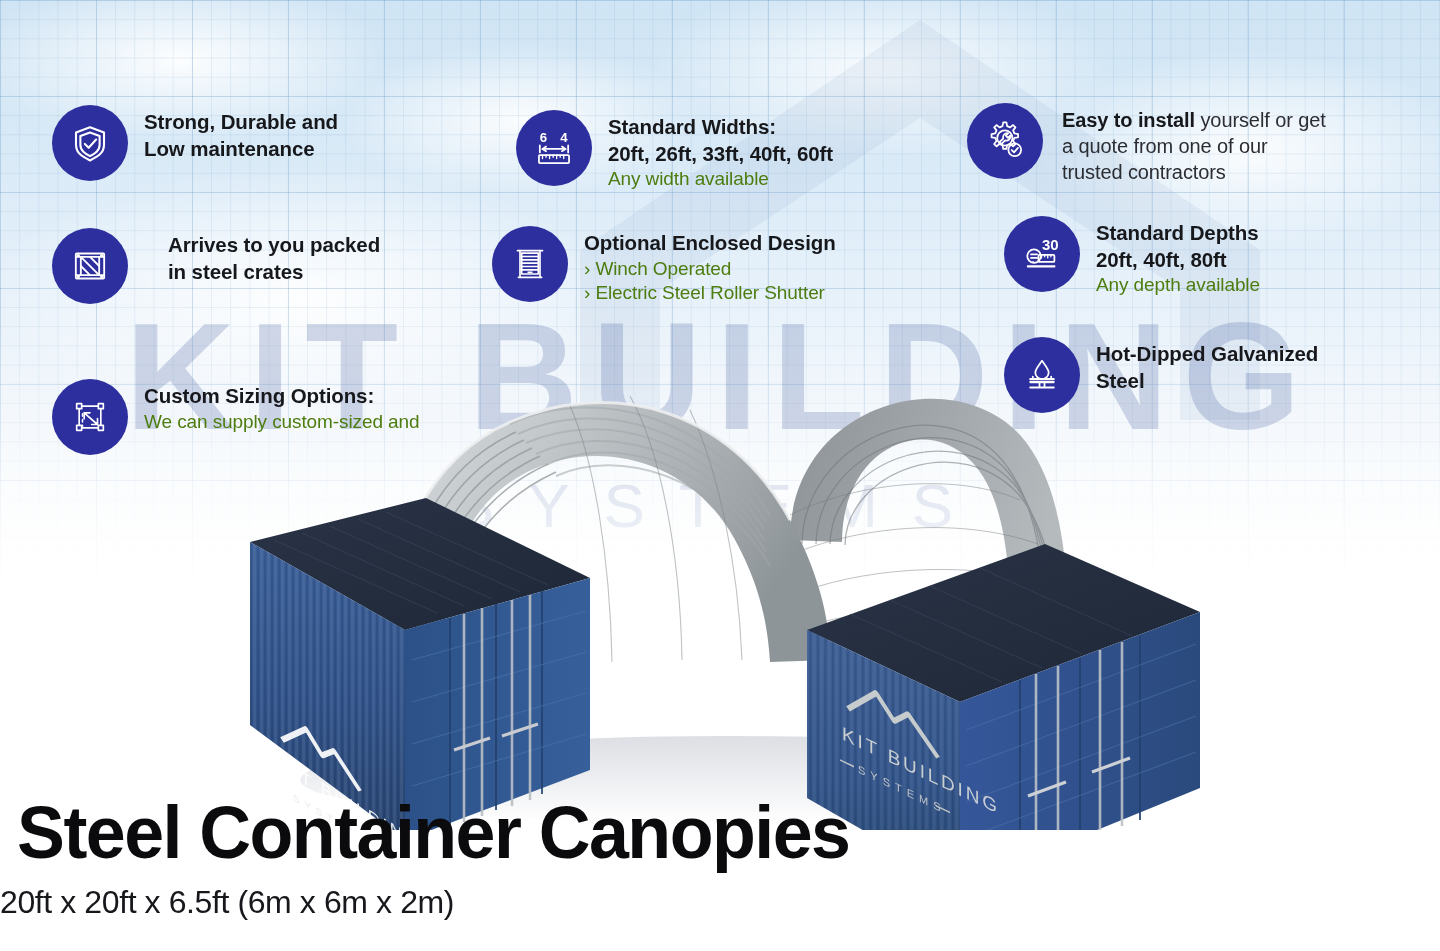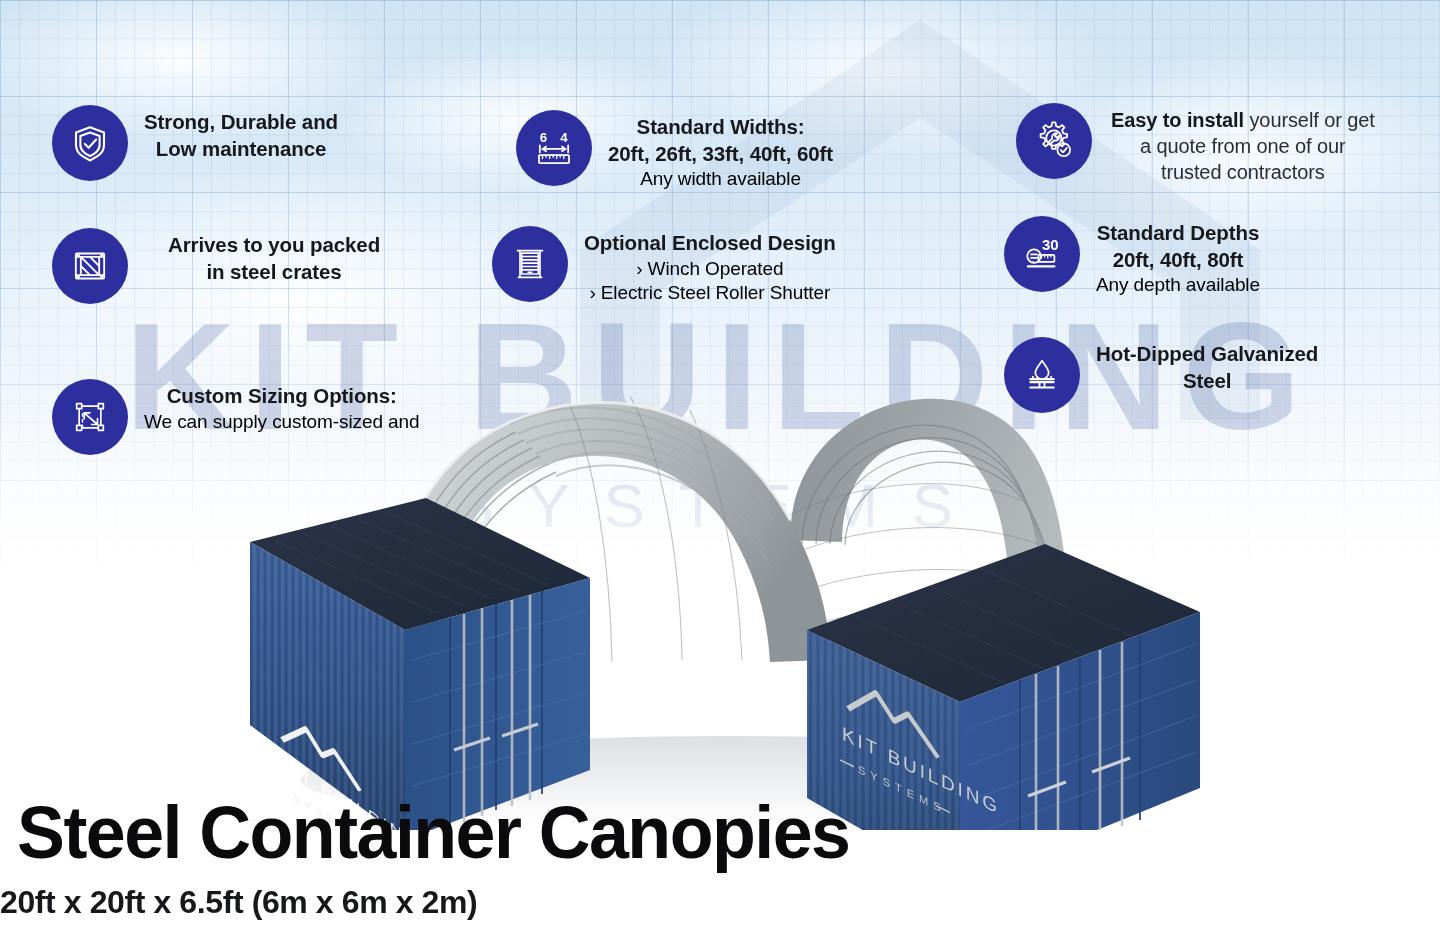--- a/index.html
+++ b/index.html
@@ -74,50 +74,50 @@
     align-items:flex-start;
     gap:16px;
   }
   .f-icon {
     flex:0 0 auto;
     width:76px; height:76px; border-radius:50%;
     background:#2e2f9e;
     display:flex; align-items:center; justify-content:center;
   }
   .f-icon svg { display:block; }
-  .f-text { padding-top:4px;text-align:center; }
+  .f-text { padding-top:4px; }
   .f-line { line-height:1.30; white-space:nowrap; }
   .f-bold { font-weight:700; font-size:20.5px; color:#17181c; letter-spacing:-.1px; }
   .f-reg  { font-weight:400; font-size:20px; color:#2b2d33; letter-spacing:-.1px; }
   .f-reg .inline-bold { font-weight:700; color:#17181c; }
-  .f-sub { font-weight:400; font-size:19px; color:#000000; letter-spacing:-.1px; }
+  .f-sub { font-weight:400; font-size:19px; color:#4d7c0f; letter-spacing:-.1px; }
 
   
   #feat-strong    { left:52px;  top:105px; }
   #feat-crates    { left:52px;  top:228px;gap:40px; }
   #feat-custom    { left:52px;  top:338px;margin-top:41px; }
   #feat-widths    { left:516px; top:110px; }
   #feat-enclosed  { left:492px; top:226px; }
-  #feat-install   { left:1016px; top:103px;gap:19px; }
+  #feat-install   { left:967px; top:103px;gap:19px; }
   #feat-depths    { left:1004px; top:216px; }
   #feat-galv      { left:1004px; top:337px; }
 
   
   #title-block {
     position:absolute; left:0; top:795px; width:1140px; 
   }
   #page-title {
     font-family:"Liberation Sans", sans-serif;
     font-size:74px; font-weight:700; letter-spacing:-1.6px;
     color:#0b0b0d; line-height:1.02;
     transform:scaleX(.97); transform-origin:center;
   }
   #page-subtitle {
     font-family:"Liberation Sans", sans-serif;
-    font-size:32px; font-weight:700; letter-spacing:-.4px;
+    font-size:32px; font-weight:400; letter-spacing:-.4px;
     color:#17181c; margin-top:14px;
   }
 </style>
 </head>
 <body>
 
 <div id="stage">
 
   <div class="bg-sky"></div>
 

